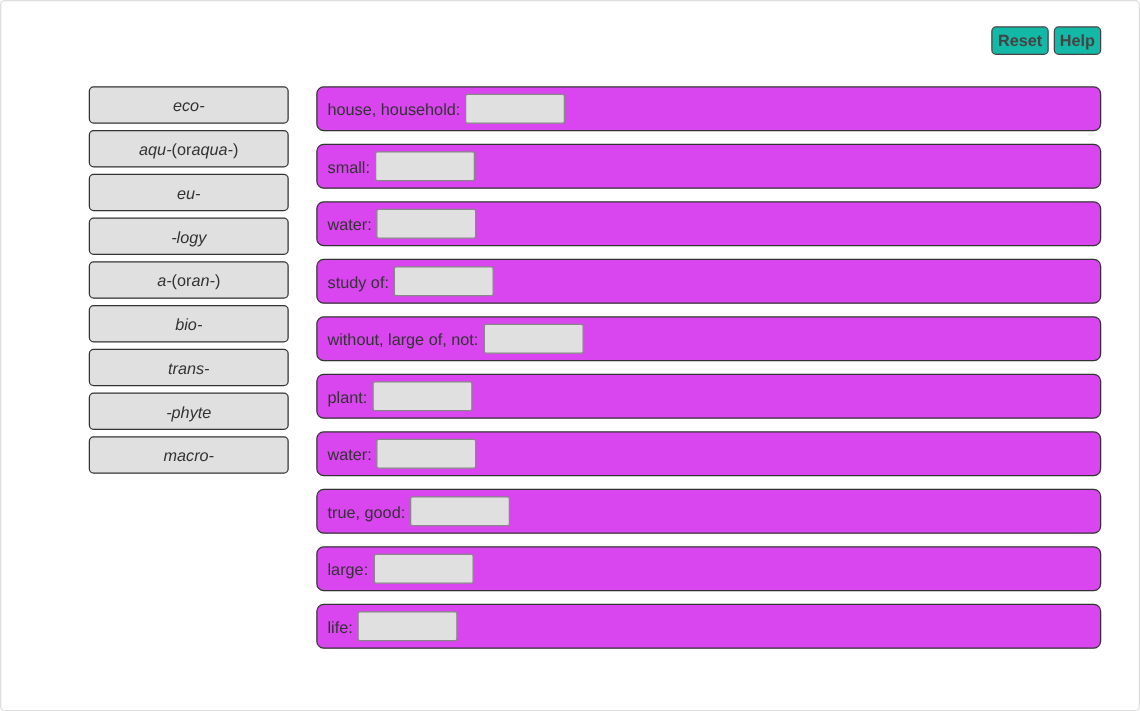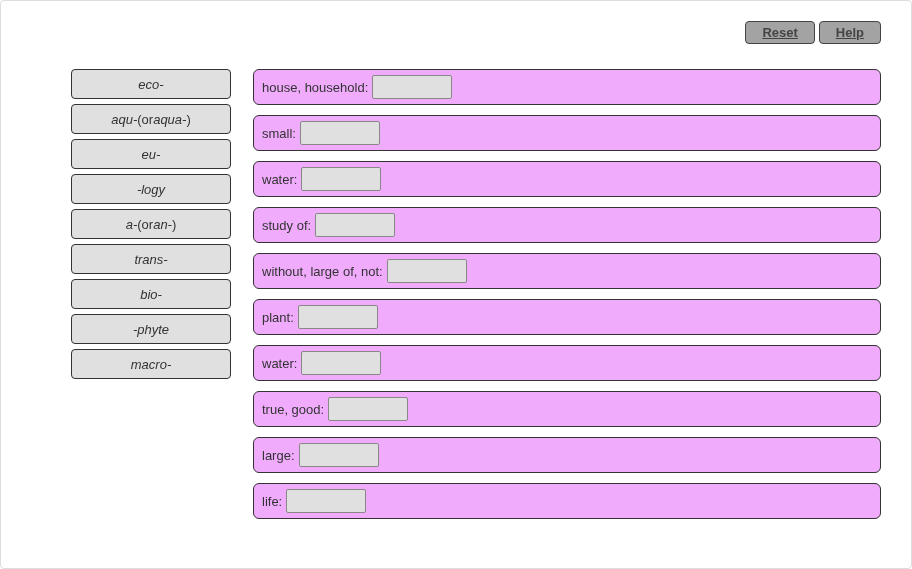--- a/index.html
+++ b/index.html
@@ -22,27 +22,26 @@
   .toolbar {
     position: absolute;
     top: 20px;
     right: 30px;
     display: flex;
     gap: 4px;
   }
   .btn {
     border: 1.5px solid #444;
     border-radius: 4px;
-    background: #a3a3a3;
-    padding: 3px 16px;
+    background: #14b8a6;
+    padding: 3px 4px;
     font-size: 13px;
     font-weight: bold;
     cursor: pointer;
     color: #444;
-    text-decoration: underline;
   }
   .content {
     position: absolute;
     top: 68px;
     left: 30px;
     right: 30px;
     display: flex;
     gap: 22px;
   }
   .left-col {
@@ -68,21 +67,21 @@
   .drag-item .nonital { font-style: normal; }
   .right-col {
     flex: 1;
     display: flex;
     flex-direction: column;
     gap: 10px;
   }
   .drop-row {
     border: 1.5px solid #333;
     border-radius: 6px;
-    background: #f0abfc;
+    background: #d946ef;
     height: 36px;
     display: flex;
     align-items: center;
     padding: 0 8px;
     gap: 4px;
   }
   .drop-label { white-space: nowrap; }
   .drop-slot {
     width: 80px;
     height: 24px;
@@ -101,22 +100,22 @@
     <button class="btn">Help</button>
   </div>
 
   <div class="content">
     <div class="left-col" id="drag-col">
         <div class="drag-item">eco-</div>
         <div class="drag-item">aqu- <span class="nonital">(or</span> aqua-<span class="nonital">)</span></div>
         <div class="drag-item">eu-</div>
         <div class="drag-item">-logy</div>
         <div class="drag-item">a- <span class="nonital">(or</span> an-<span class="nonital">)</span></div>
+        <div class="drag-item">bio-</div>
         <div class="drag-item">trans-</div>
-        <div class="drag-item">bio-</div>
         <div class="drag-item">-phyte</div>
         <div class="drag-item">macro-</div>
       </div>
     <div class="right-col" id="drop-col">
         <div class="drop-row">
           <span class="drop-label">house, household:</span>
           <div class="drop-slot"></div>
         </div>
         <div class="drop-row">
           <span class="drop-label">small:</span>

